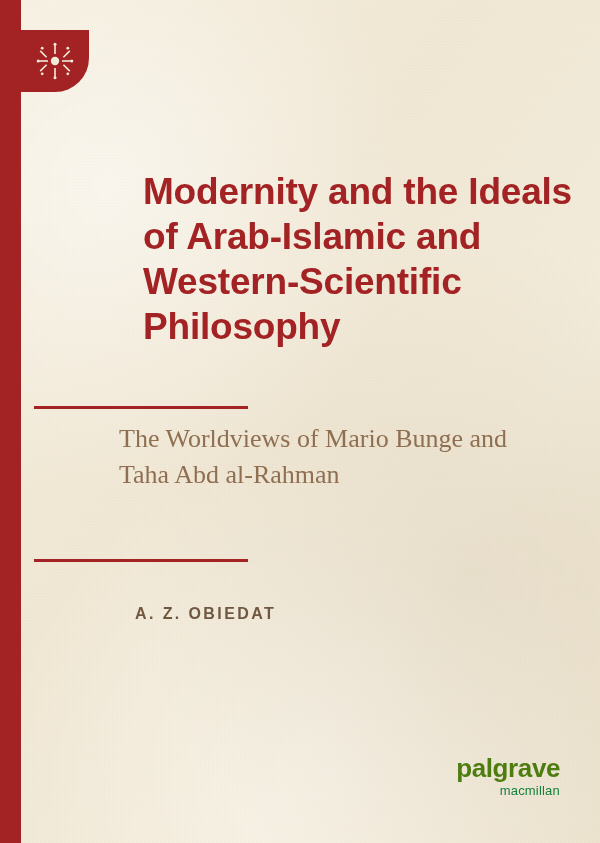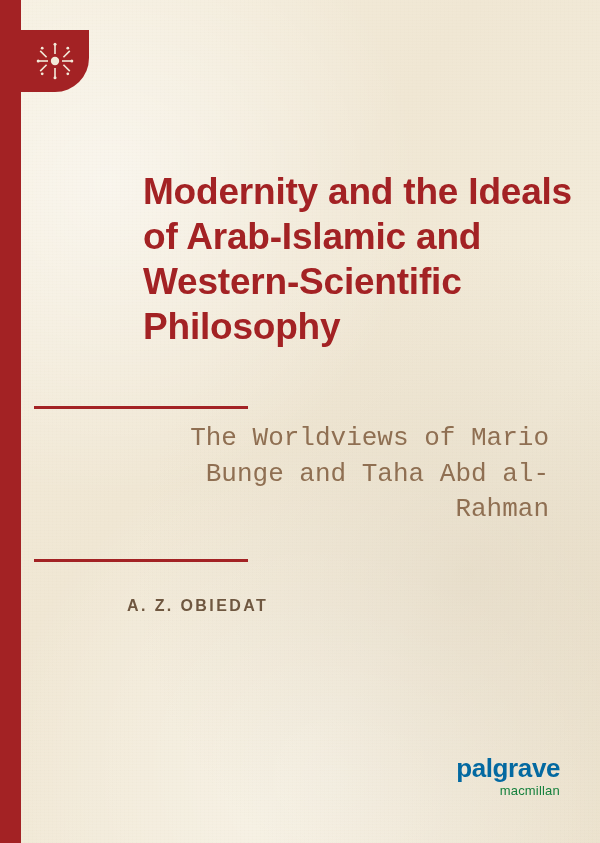--- a/index.html
+++ b/index.html
@@ -95,47 +95,46 @@
     left: 119px;
     top: 421px;
     width: 430px;
   }
   .book-subtitle {
     margin: 0;
     color: #8f6f52;
     font-size: 26px;
     line-height: 1.37;
     font-weight: 400;
-    font-family: Liberation Mono, monospace;
-    text-align: right;
+    font-family: Liberation Serif, serif;
   }
 
   .author-block {
     position: absolute;
     left: 119px;
     top: 589px;
     width: 430px;
   }
   .book-author {
-    margin: 8px;
+    margin: 16px;
     color: #6f5740;
     font-size: 16px;
     letter-spacing: 2.4px;
     font-weight: 600;
     font-family: "Liberation Sans", sans-serif;
   }
 
   .publisher {
     position: absolute;
     right: 40px;
     bottom: 46px;
     text-align: right;
   }
   .publisher-name {
-    color: #0369a1;
+    color: #4d7c0f;
     font-size: 26px;
     font-weight: 700;
     letter-spacing: -0.4px;
     line-height: 1;
     font-family: "Liberation Sans", sans-serif;
   }
   .publisher-sub {
     color: #15803d;
     font-size: 13px;
     font-weight: 400;

